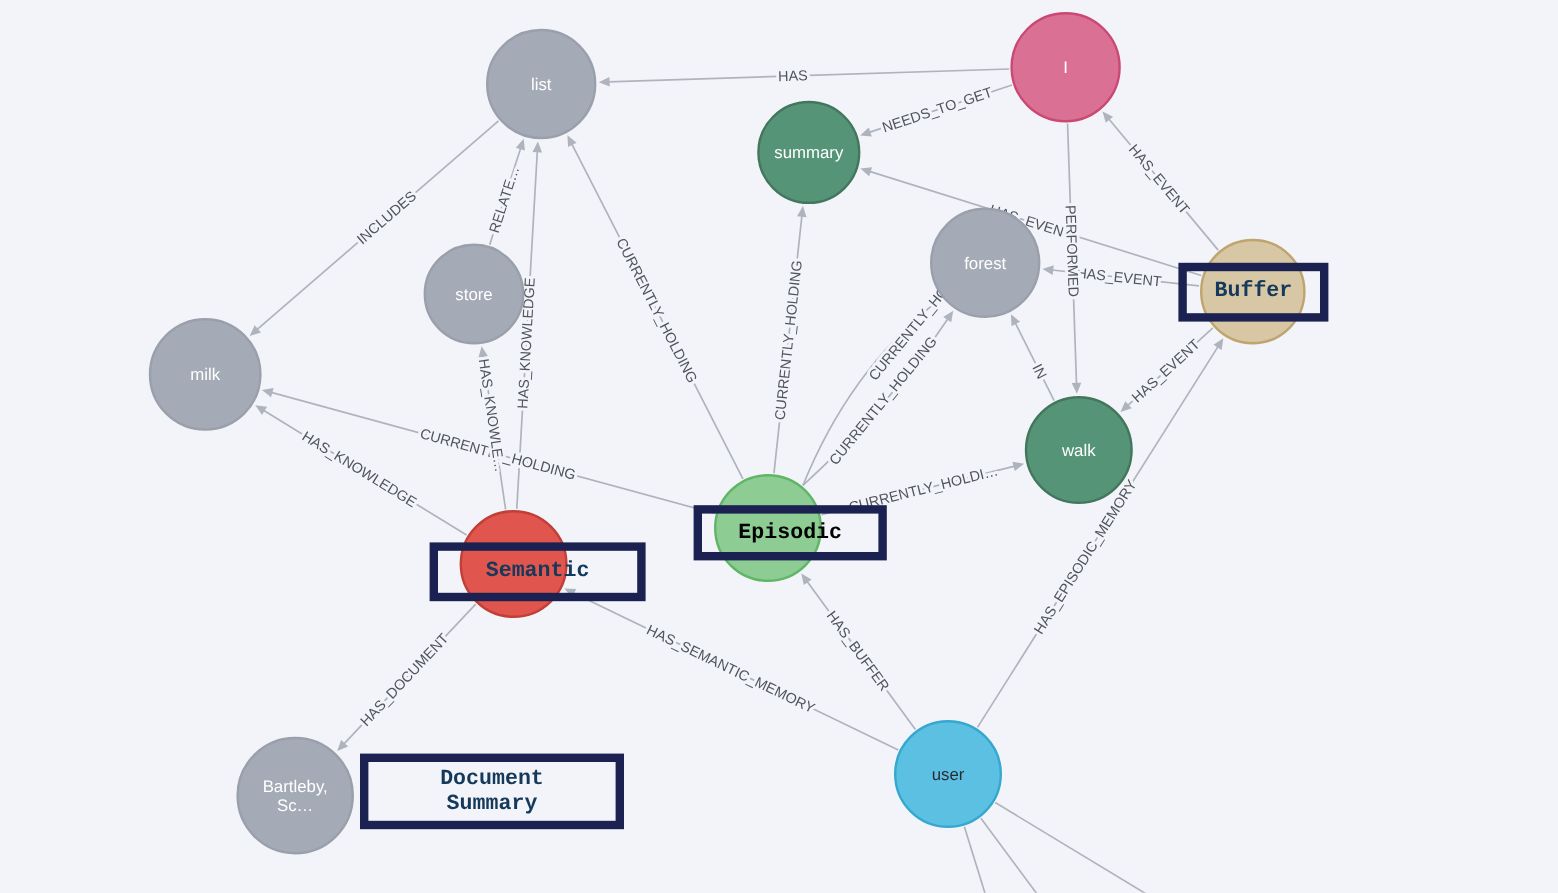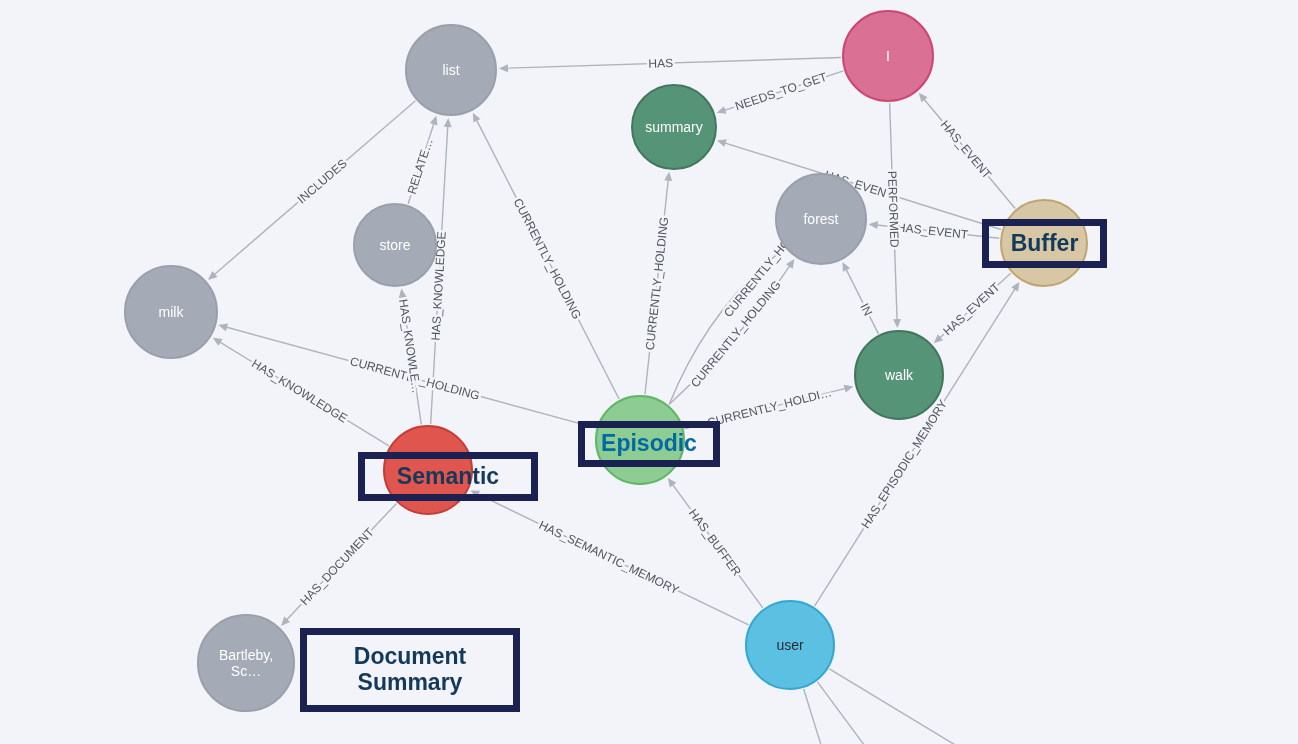--- a/index.html
+++ b/index.html
@@ -5,26 +5,26 @@
   html,body{margin:0;padding:0;}
   body{font-family:"Liberation Sans",sans-serif;}
   #app{position:relative;overflow:hidden;}
   #graph-svg{position:absolute;left:0;top:0;z-index:1;}
   .annotation{
     position:absolute;
     box-sizing:border-box;
     display:flex;align-items:center;justify-content:center;
     text-align:center;
     font-weight:bold;
-    font-size:23px;
+    font-size:18px;
     line-height:1.12;
     white-space:pre-line;
     background:transparent;
     z-index:3;
-    font-family:Liberation Sans, sans-serif;
+    font-family:Liberation Mono, monospace;
   }
   .edge-line{fill:none;}
   text{font-family:"Liberation Sans",sans-serif;}
 </style>
 </head>
 <body style="background: rgb(243, 244, 249);">
 
 <div id="app" style="width: 1298px; height: 744px; background: rgb(243, 244, 249);">
   <svg id="graph-svg" xmlns="http://www.w3.org/2000/svg" width="1298" height="744" viewBox="0 0 1298 744">
     <g id="layer-edges">
@@ -121,17 +121,17 @@
         <text x="899" y="375" text-anchor="middle" dominant-baseline="central" font-size="14" fill="#FFFFFF">walk</text>
         <circle cx="640" cy="440" r="44" fill="#8DCC93" stroke="#60B566" stroke-width="2"></circle>
         <circle cx="428" cy="470" r="44" fill="#E0554D" stroke="#C13F38" stroke-width="2"></circle>
         <circle cx="790" cy="645" r="44" fill="#5CC0E3" stroke="#35A8CF" stroke-width="2"></circle>
         <text x="790" y="645" text-anchor="middle" dominant-baseline="central" font-size="14" fill="#2A2C34">user</text>
         <circle cx="246" cy="663" r="48" fill="#A5ABB6" stroke="#99A0AB" stroke-width="2"></circle>
         <text x="246" y="663" text-anchor="middle" dominant-baseline="central" font-size="14" fill="#FFFFFF"><tspan x="246" dy="-8">Bartleby,</tspan><tspan x="246" dy="16">Sc…</tspan></text>
       </g>
   </svg>
 <div class="annotation" style="left: 982px; top: 219px; width: 125px; height: 49px; border: 7px solid rgb(27, 33, 80); color: rgb(20, 57, 91);">Buffer</div>
-    <div class="annotation" style="left: 578px; top: 421px; width: 142px; height: 46px; border: 7px solid rgb(27, 33, 80); color: #0369a1;">Episodic</div>
+    <div class="annotation" style="left: 578px; top: 421px; width: 161px; height: 46px; border: 7px solid rgb(27, 33, 80); color: #000000;">Episodic</div>
     <div class="annotation" style="left: 358px; top: 452px; width: 180px; height: 49px; border: 7px solid rgb(27, 33, 80); color: rgb(20, 57, 91);">Semantic</div>
-    <div class="annotation" style="left: 300px; top: 628px; width: 220px; height: 84px; border: 7px solid rgb(27, 33, 80); color: rgb(20, 57, 91);">Document
+    <div class="annotation" style="left: 300px; top: 628px; width: 220px; height: 63px; border: 7px solid rgb(27, 33, 80); color: rgb(20, 57, 91);">Document
 Summary</div>
   </div>
 
 </body></html>

